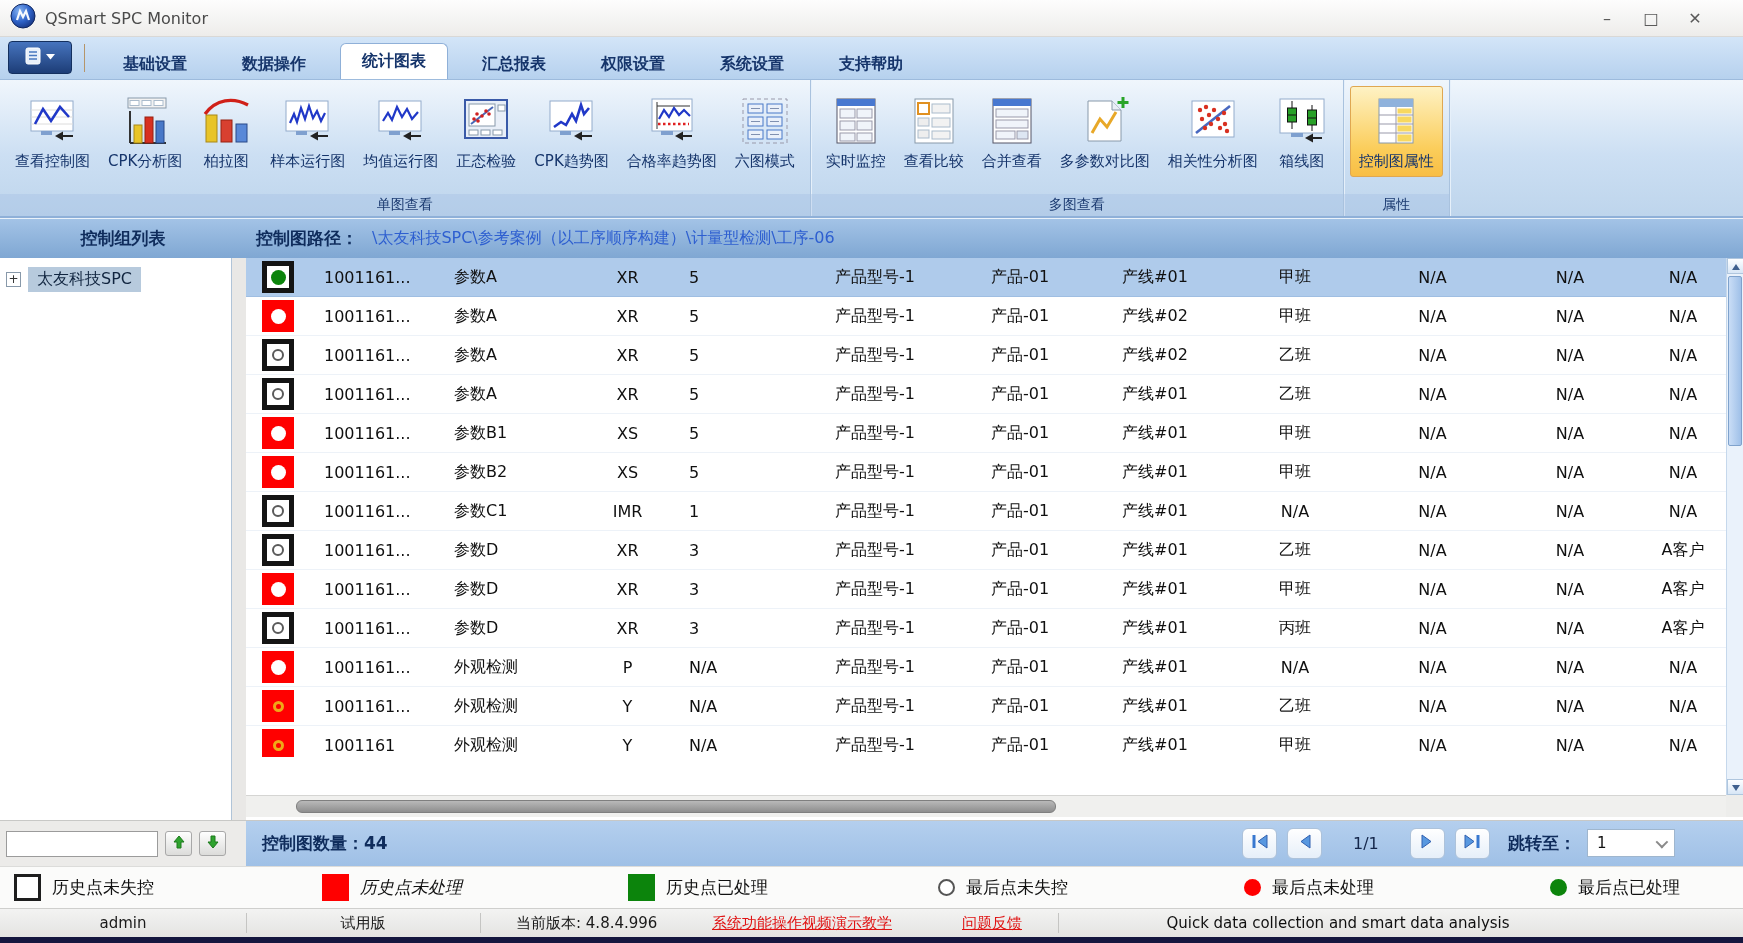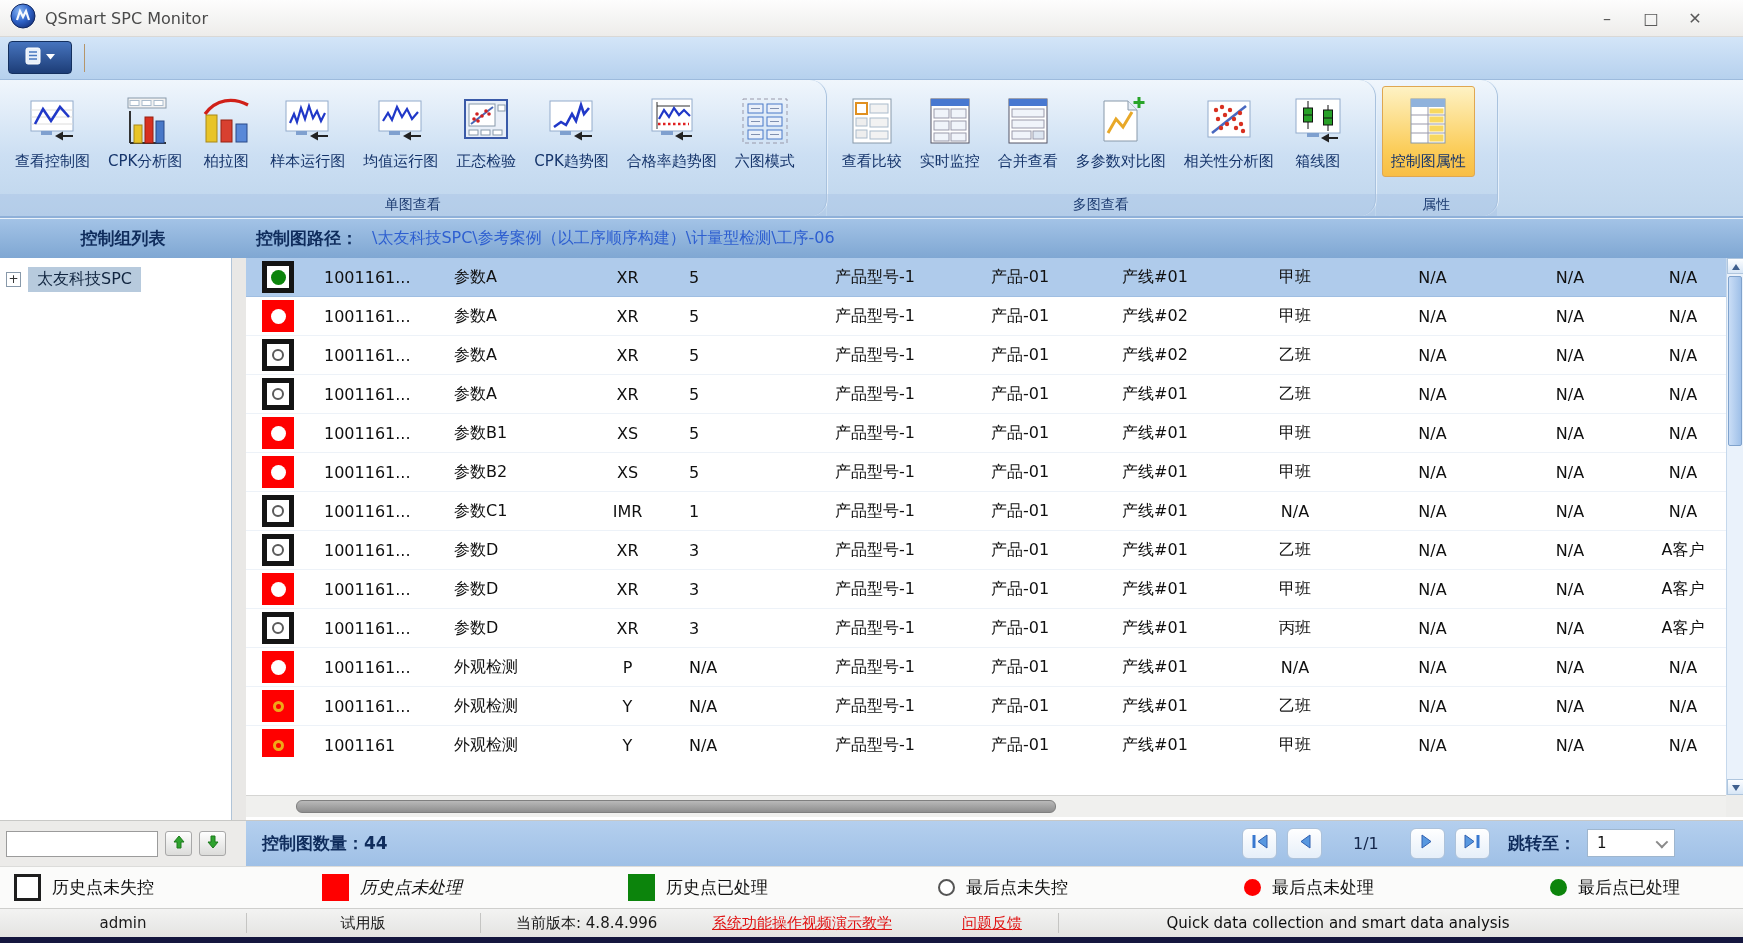--- a/index.html
+++ b/index.html
@@ -25,22 +25,22 @@
   .menu-tabs { display:flex; align-items:flex-end; height:100%; }
   .menu-tab { height:31px; line-height:31px; padding:0 21px; margin-left:13px;
     font-size:16px; font-weight:bold; color:#16356B; white-space:nowrap; }
   .menu-tab.active { background:#FFFFFF; border:1px solid #8FB0D8; border-bottom:none;
     border-radius:6px 6px 0 0; height:36px; line-height:34px; }
 
   
   .ribbon { position:absolute; top:80px; left:0; right:0; height:138px;
     background:linear-gradient(#F0F6FC,#CCDFF3 55%,#BED5EC); border-bottom:2px solid #8FB0D8; }
   .ribbon-groups { display:flex; height:100%; }
-  .ribbon-group { position:relative; height:100%; padding:6px 22px 24px 6px;
-    border-right:1px solid #A9C2DE; box-shadow:1px 0 0 #E6F0FA;border-radius:17px; }
+  .ribbon-group { position:relative; height:100%; padding:6px 6px 24px 6px;
+    border-right:1px solid #A9C2DE; box-shadow:1px 0 0 #E6F0FA; }
   .ribbon-items { display:flex; align-items:flex-start; }
   .ribbon-item { display:flex; flex-direction:column; align-items:center;
     padding:8px 8px 5px 8px; border:1px solid transparent; border-radius:3px; }
   .ribbon-item.active { background:linear-gradient(#FEF2C4,#FBCD5A 70%,#F8BE45);
     border:1px solid #DFA751; }
   .ricon { width:52px; height:52px; display:block; }
   .ricon svg { width:52px; height:52px; display:block; }
   .rlbl { margin-top:5px; font-size:15px; color:#16356B; white-space:nowrap; }
   .group-label { position:absolute; bottom:0; left:0; right:0; height:22px; line-height:21px;
     text-align:center; font-size:14px; color:#1B3A70; background:rgba(160,190,225,0.35); }
@@ -181,20 +181,29 @@
     <div class="menu-btn">
       <span>
         <svg width="34" height="20" viewBox="0 0 34 20">
           <rect x="3" y="2" width="14" height="16" rx="2" fill="#E8F0FA" stroke="#FFFFFF"></rect>
           <path d="M6 6h8M6 9.5h8M6 13h8" stroke="#4878C0" stroke-width="1.4"></path>
           <path d="M23 8l4.5 5.5L32 8z" fill="#FFFFFF"></path>
         </svg>
       </span>
     </div>
     <div class="menu-sep"></div>
+    <div class="menu-tabs">
+        <div class="menu-tab">基础设置</div>
+        <div class="menu-tab">数据操作</div>
+        <div class="menu-tab active">统计图表</div>
+        <div class="menu-tab">汇总报表</div>
+        <div class="menu-tab">权限设置</div>
+        <div class="menu-tab">系统设置</div>
+        <div class="menu-tab">支持帮助</div>
+      </div>
   </div>
 
   <div class="ribbon">
     <div class="ribbon-groups">
         <div class="ribbon-group">
           <div class="ribbon-items">
             <div class="ribbon-item">
               <span class="ricon">
                 <svg viewBox="0 0 52 52">
                   <rect x="4" y="6" width="42" height="30" fill="#FFF" stroke="#93ACCC"></rect>
@@ -325,47 +334,47 @@
               <span class="rlbl">六图模式</span>
             </div>
           </div>
           <div class="group-label">单图查看</div>
         </div>
         <div class="ribbon-group">
           <div class="ribbon-items">
             <div class="ribbon-item">
               <span class="ricon">
                 <svg viewBox="0 0 52 52">
-                  <rect x="7" y="4" width="38" height="44" fill="#FFF" stroke="#8899AA"></rect>
-                  <rect x="10" y="8" width="11" height="11" fill="#FFF" stroke="#E09020" stroke-width="2"></rect>
-                  <rect x="10" y="23" width="11" height="8" fill="#EEE" stroke="#AABBCC"></rect>
-                  <rect x="10" y="35" width="11" height="8" fill="#EEE" stroke="#AABBCC"></rect>
-                  <rect x="24" y="9" width="18" height="9" fill="#F2F2F2" stroke="#AABBCC"></rect>
-                  <rect x="24" y="23" width="18" height="9" fill="#F2F2F2" stroke="#AABBCC"></rect>
-                  <rect x="24" y="36" width="18" height="8" fill="#F2F2F2" stroke="#AABBCC"></rect>
-                </svg>
-              </span>
-              <span class="rlbl">查看比较</span>
-            </div>
-            <div class="ribbon-item">
-              <span class="ricon">
-                <svg viewBox="0 0 52 52">
                   <rect x="7" y="4" width="38" height="44" fill="#FFF" stroke="#556"></rect>
                   <rect x="7" y="4" width="38" height="7" fill="#4878D0"></rect>
                   <g fill="#F0F4FA" stroke="#99A">
                     <rect x="10" y="14" width="15" height="9"></rect>
                     <rect x="27" y="14" width="15" height="9"></rect>
                     <rect x="10" y="26" width="15" height="9"></rect>
                     <rect x="27" y="26" width="15" height="9"></rect>
                     <rect x="10" y="38" width="15" height="8"></rect>
                     <rect x="27" y="38" width="15" height="8"></rect>
                   </g>
                 </svg>
               </span>
               <span class="rlbl">实时监控</span>
+            </div>
+            <div class="ribbon-item">
+              <span class="ricon">
+                <svg viewBox="0 0 52 52">
+                  <rect x="7" y="4" width="38" height="44" fill="#FFF" stroke="#8899AA"></rect>
+                  <rect x="10" y="8" width="11" height="11" fill="#FFF" stroke="#E09020" stroke-width="2"></rect>
+                  <rect x="10" y="23" width="11" height="8" fill="#EEE" stroke="#AABBCC"></rect>
+                  <rect x="10" y="35" width="11" height="8" fill="#EEE" stroke="#AABBCC"></rect>
+                  <rect x="24" y="9" width="18" height="9" fill="#F2F2F2" stroke="#AABBCC"></rect>
+                  <rect x="24" y="23" width="18" height="9" fill="#F2F2F2" stroke="#AABBCC"></rect>
+                  <rect x="24" y="36" width="18" height="8" fill="#F2F2F2" stroke="#AABBCC"></rect>
+                </svg>
+              </span>
+              <span class="rlbl">查看比较</span>
             </div>
             <div class="ribbon-item">
               <span class="ricon">
                 <svg viewBox="0 0 52 52">
                   <rect x="7" y="4" width="38" height="44" fill="#FFF" stroke="#556"></rect>
                   <rect x="7" y="4" width="38" height="7" fill="#4878D0"></rect>
                   <g fill="#F0F4FA" stroke="#99A">
                     <rect x="10" y="14" width="32" height="8"></rect>
                     <rect x="10" y="25" width="32" height="8"></rect>
                     <rect x="10" y="36" width="19" height="8"></rect>

